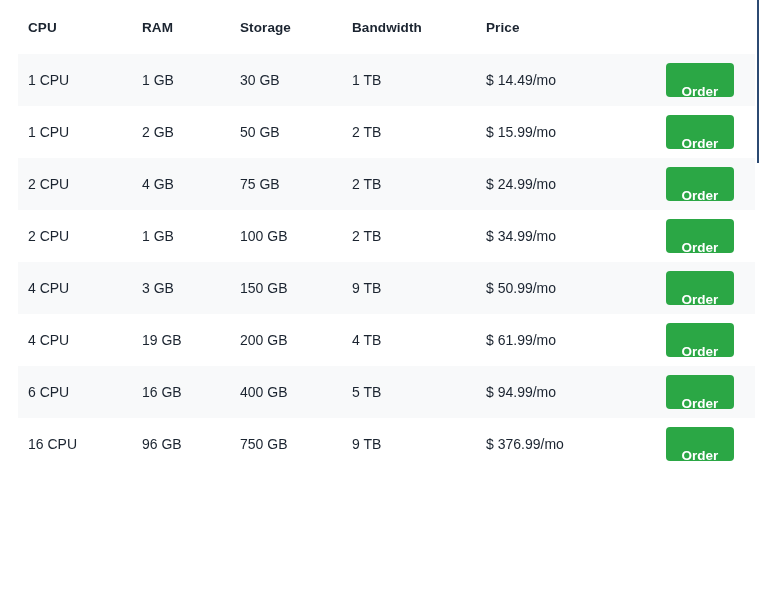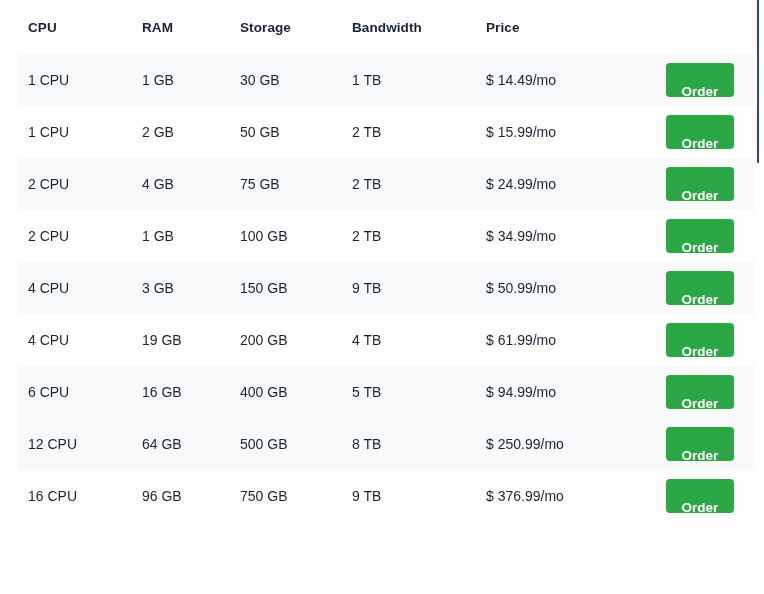--- a/index.html
+++ b/index.html
@@ -185,28 +185,20 @@
       <tr class="row-odd">
         <td class="col-cpu">6 CPU</td>
         <td class="col-ram">16 GB</td>
         <td class="col-storage">400 GB</td>
         <td class="col-bandwidth">5 TB</td>
         <td class="col-price">$ 94.99/mo</td>
         <td class="col-action"><button class="order-button">Order</button></td>
       </tr>
 
 
-      <tr class="row-odd">
-        <td class="col-cpu">12 CPU</td>
-        <td class="col-ram">64 GB</td>
-        <td class="col-storage">500 GB</td>
-        <td class="col-bandwidth">8 TB</td>
-        <td class="col-price">$ 250.99/mo</td>
-        <td class="col-action"><button class="order-button">Order</button></td>
-      </tr>
 
       <tr class="row-even">
         <td class="col-cpu">16 CPU</td>
         <td class="col-ram">96 GB</td>
         <td class="col-storage">750 GB</td>
         <td class="col-bandwidth">9 TB</td>
         <td class="col-price">$ 376.99/mo</td>
         <td class="col-action"><button class="order-button">Order</button></td>
       </tr>
 

